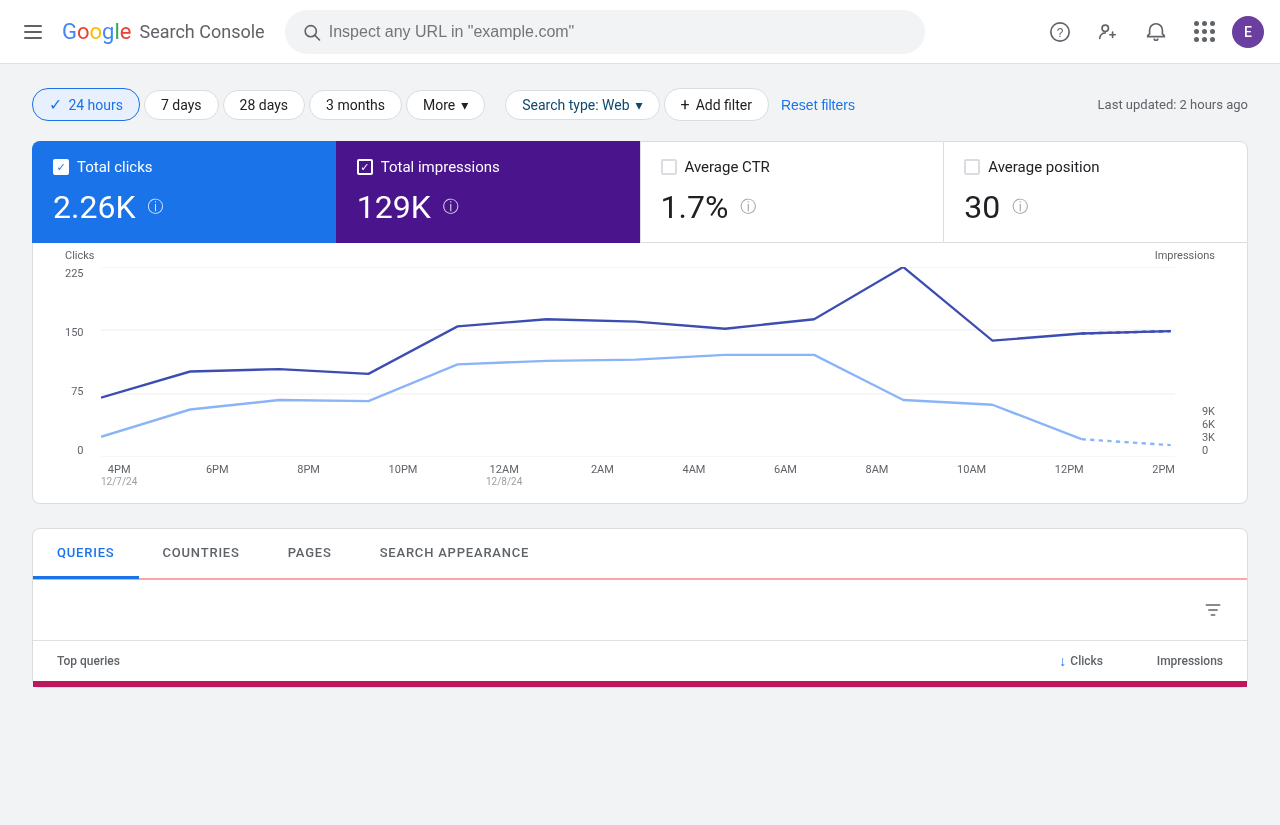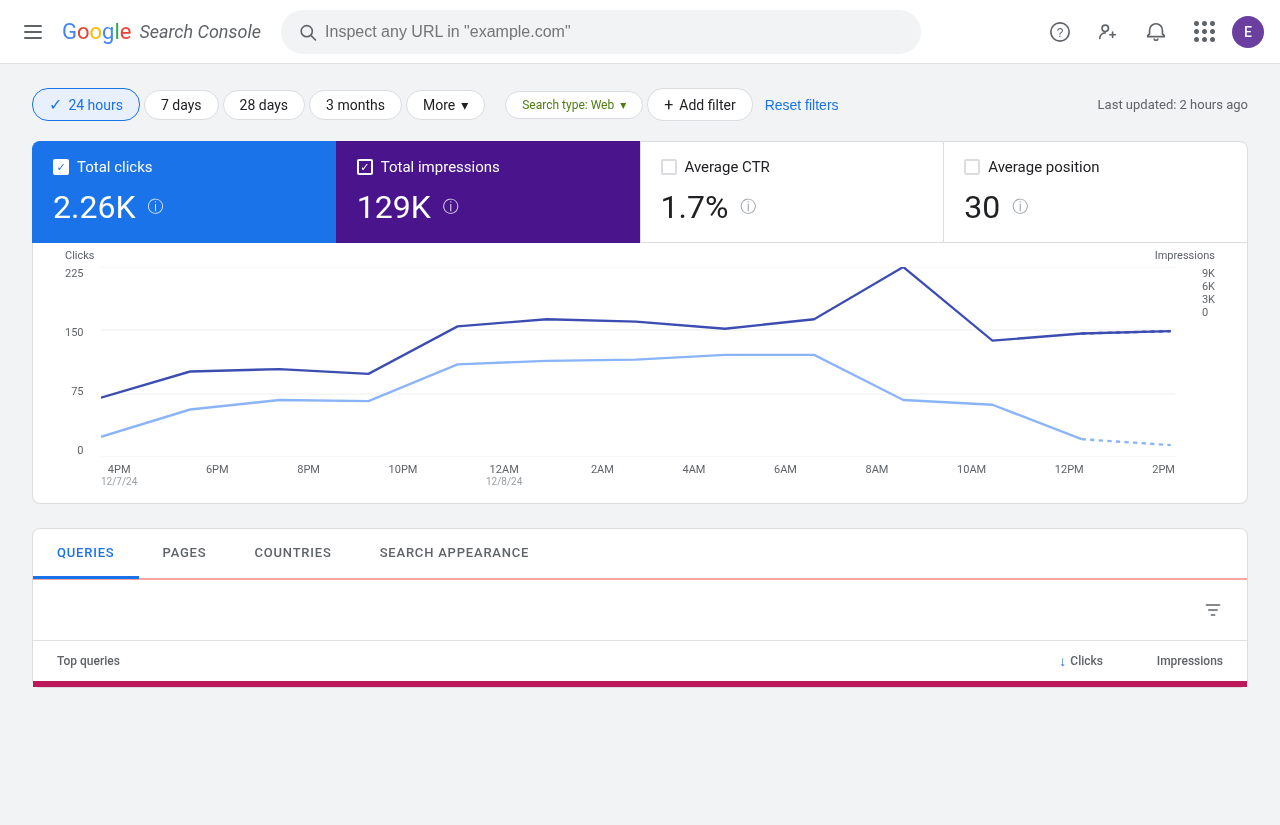--- a/index.html
+++ b/index.html
@@ -57,21 +57,20 @@
     }
     .g-blue { color: #4285f4; }
     .g-red { color: #ea4335; }
     .g-yellow { color: #fbbc04; }
     .g-green { color: #34a853; }
     .logo-text {
       font-size: 18px;
       color: #5f6368;
       font-weight: 400;
       margin-left: 4px;
-      font-style: italic;
     }
     .search-bar {
       flex: 1;
       max-width: 640px;
       background: #f1f3f4;
       border-radius: 24px;
       display: flex;
       align-items: center;
       padding: 0 16px;
       height: 44px;
@@ -197,22 +196,22 @@
     }
     .filter-dropdown {
       display: flex;
       align-items: center;
       gap: 6px;
       padding: 6px 16px;
       border: 1px solid #dadce0;
       border-radius: 16px;
       background: #fff;
       cursor: pointer;
-      font-size: 12px;
-      color: #4d7c0f;
+      font-size: 14px;
+      color: #0c4a6e;
     }
     .add-filter-btn {
       display: flex;
       align-items: center;
       gap: 6px;
       padding: 6px 16px;
       border: 1px solid #dadce0;
       border-radius: 16px;
       background: #fff;
       cursor: pointer;
@@ -349,21 +348,21 @@
       font-size: 11px;
       color: #5f6368;
     }
     .chart-y-right {
       position: absolute;
       right: 0;
       top: 0;
       bottom: 30px;
       display: flex;
       flex-direction: column;
-      justify-content: flex-start;
+      justify-content: flex-end;
       align-items: flex-start;
       padding-left: 8px;
       font-size: 11px;
       color: #5f6368;
     }
     .chart-y-label-left {
       position: absolute;
       left: 0;
       top: -20px;
       font-size: 11px;
@@ -695,22 +694,22 @@
         <div class="x-label">
           <div>2PM</div>
         </div>
       </div>
     </div>
   </div>
 
   <div class="tabs-container">
     <div class="tabs-header">
       <div class="tab active">QUERIES</div>
+      <div class="tab">COUNTRIES</div>
       <div class="tab">PAGES</div>
-      <div class="tab">COUNTRIES</div>
       <div class="tab">SEARCH APPEARANCE</div>
     </div>
 
     <div class="tabs-toolbar">
       <div class="filter-icon-btn">
         <svg width="20" height="20" viewBox="0 0 24 24" fill="none">
           <line x1="4" y1="6" x2="20" y2="6" stroke="#5f6368" stroke-width="1.8" stroke-linecap="round"></line>
           <line x1="7" y1="12" x2="17" y2="12" stroke="#5f6368" stroke-width="1.8" stroke-linecap="round"></line>
           <line x1="10" y1="18" x2="14" y2="18" stroke="#5f6368" stroke-width="1.8" stroke-linecap="round"></line>
         </svg>

